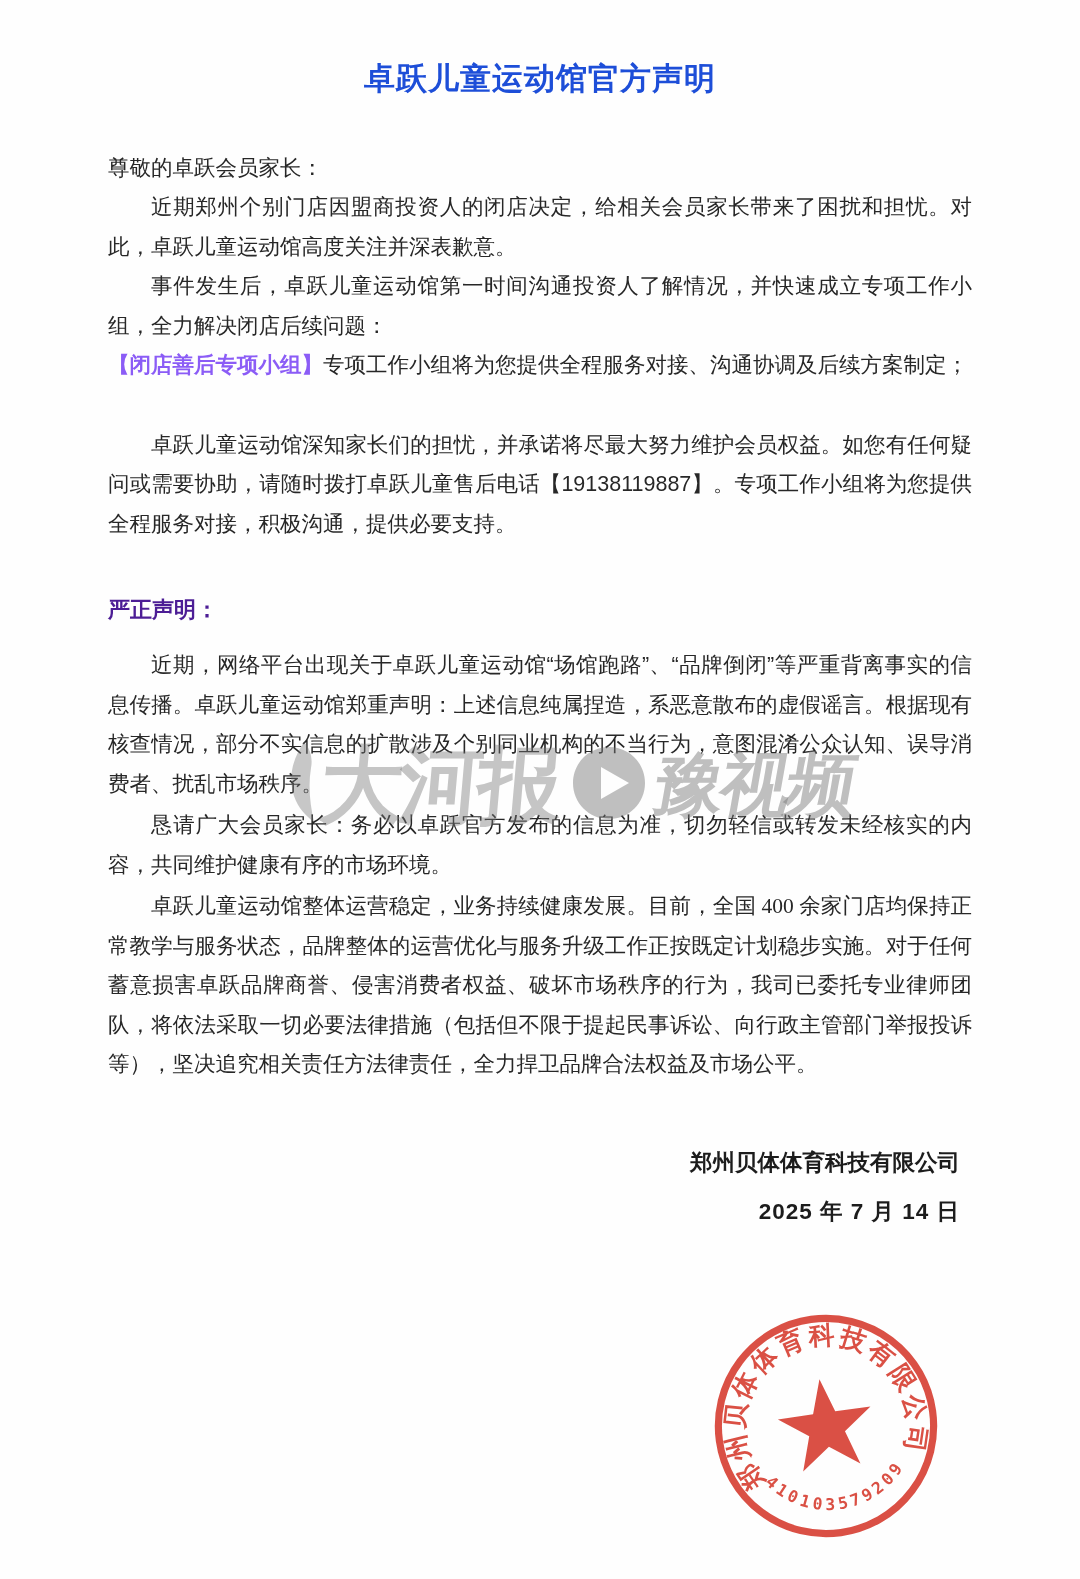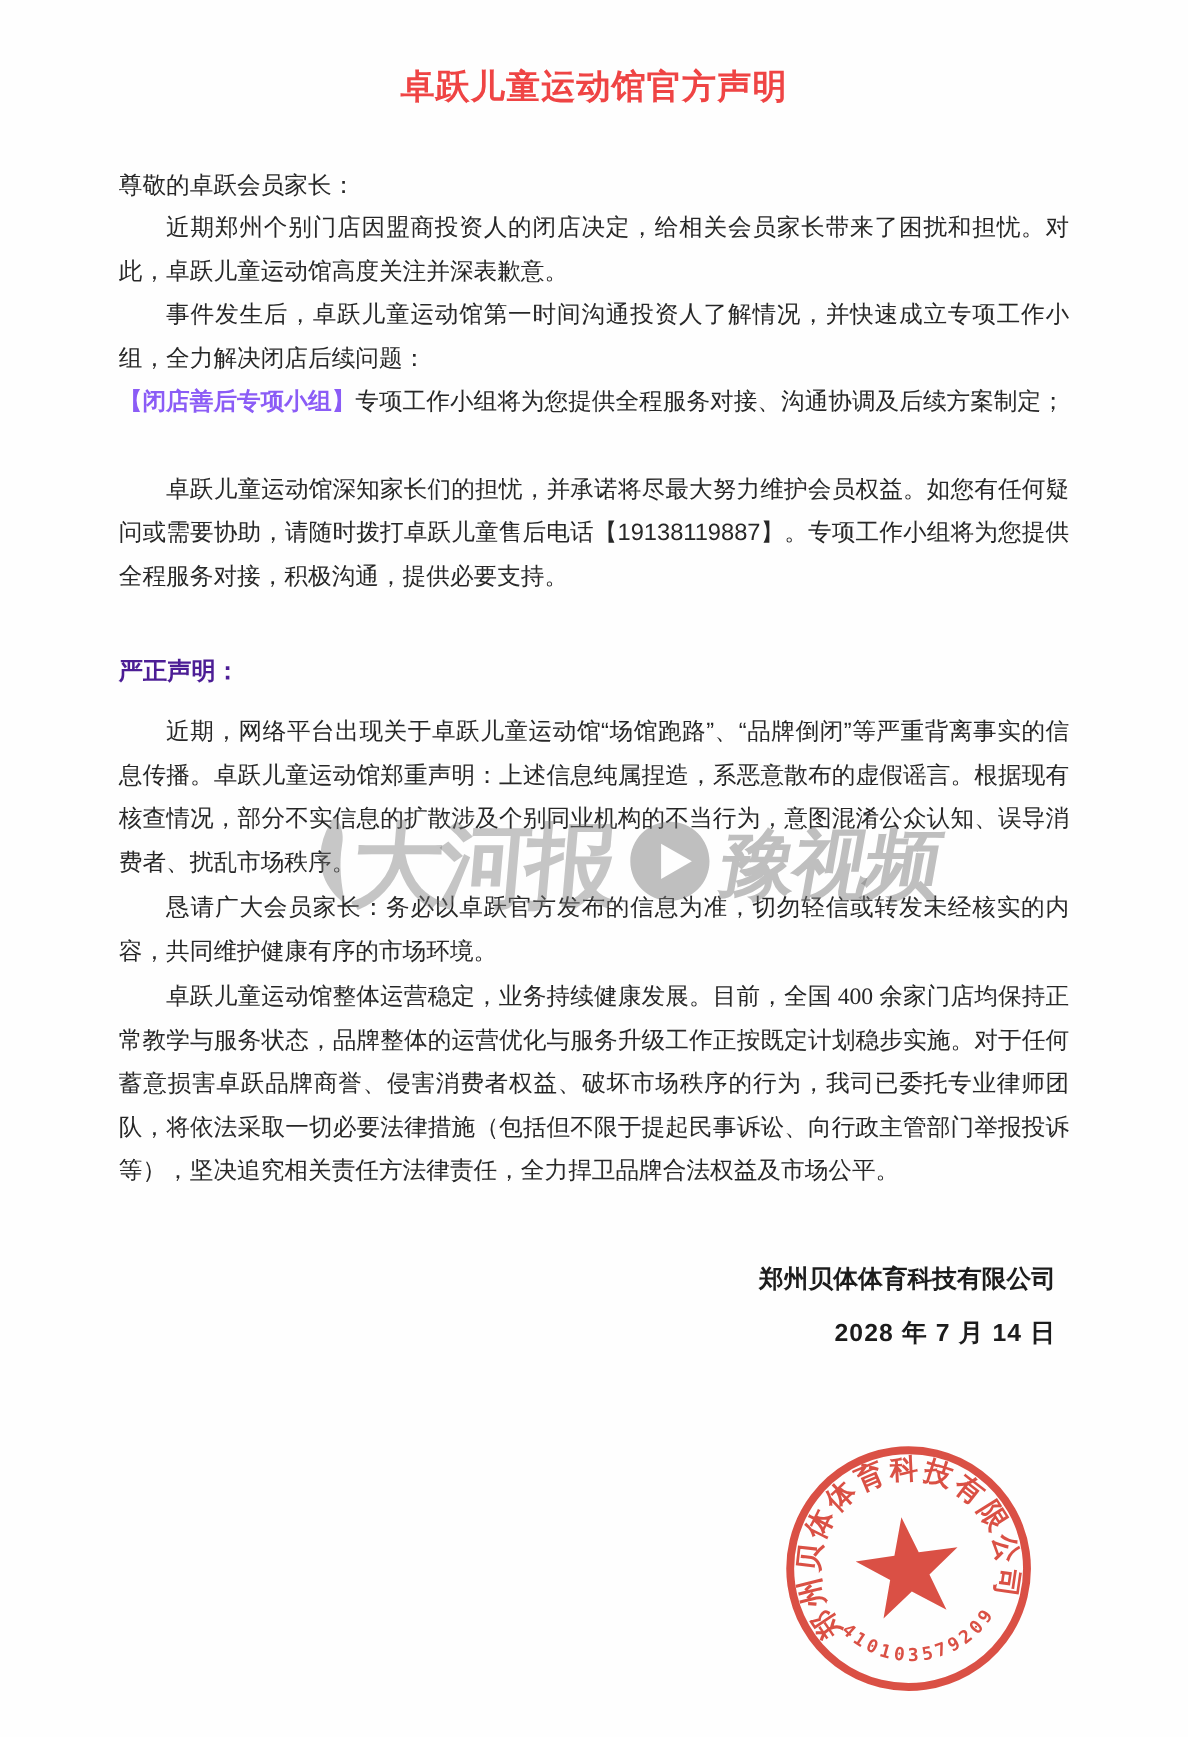--- a/index.html
+++ b/index.html
@@ -20,21 +20,21 @@
   .content {
     position: relative;
     padding: 0 108px;
   }
   .doc-title {
     padding-top: 58px;
     text-align: center;
     font-size: 31px;
     font-weight: bold;
     letter-spacing: 1px;
-    color: #ef4444;
+    color: #1d4ed8;
   }
   .salutation {
     margin-top: 48px;
     font-size: 21.5px;
     line-height: 40px;
   }
   .para {
     margin: 0;
     font-size: 21.5px;
     line-height: 39.5px;
@@ -138,21 +138,21 @@
 
     <p class="para indent after-heading">近期，网络平台出现关于卓跃儿童运动馆“场馆跑路”、“品牌倒闭”等严重背离事实的信息传播。卓跃儿童运动馆郑重声明：上述信息纯属捏造，系恶意散布的虚假谣言。根据现有核查情况，部分不实信息的扩散涉及个别同业机构的不当行为，意图混淆公众认知、误导消费者、扰乱市场秩序。</p>
 
     <p class="para indent para-space">恳请广大会员家长：务必以卓跃官方发布的信息为准，切勿轻信或转发未经核实的内容，共同维护健康有序的市场环境。</p>
 
     <p class="para indent para-space">卓跃儿童运动馆整体运营稳定，业务持续健康发展。目前，全国 400 余家门店均保持正常教学与服务状态，品牌整体的运营优化与服务升级工作正按既定计划稳步实施。对于任何蓄意损害卓跃品牌商誉、侵害消费者权益、破坏市场秩序的行为，我司已委托专业律师团队，将依法采取一切必要法律措施（包括但不限于提起民事诉讼、向行政主管部门举报投诉等），坚决追究相关责任方法律责任，全力捍卫品牌合法权益及市场公平。</p>
 
 
     <div class="signature">
       <div class="sig-company">郑州贝体体育科技有限公司</div>
-      <div class="sig-date">2028 年 7 月 14 日</div>
+      <div class="sig-date">2025 年 7 月 14 日</div>
     </div>
   </div>
 
   <div class="watermark">
     <span class="wm-leaf">
       <svg width="34" height="90" viewBox="0 0 34 90">
         <path d="M20 4 C8 22 4 40 10 58 C14 70 22 78 30 84 C26 66 24 48 27 30 C29 20 26 10 20 4 Z" fill="rgba(118,118,118,0.40)"></path>
       </svg>
     </span>
     <span class="wm-brand">大河报</span>

